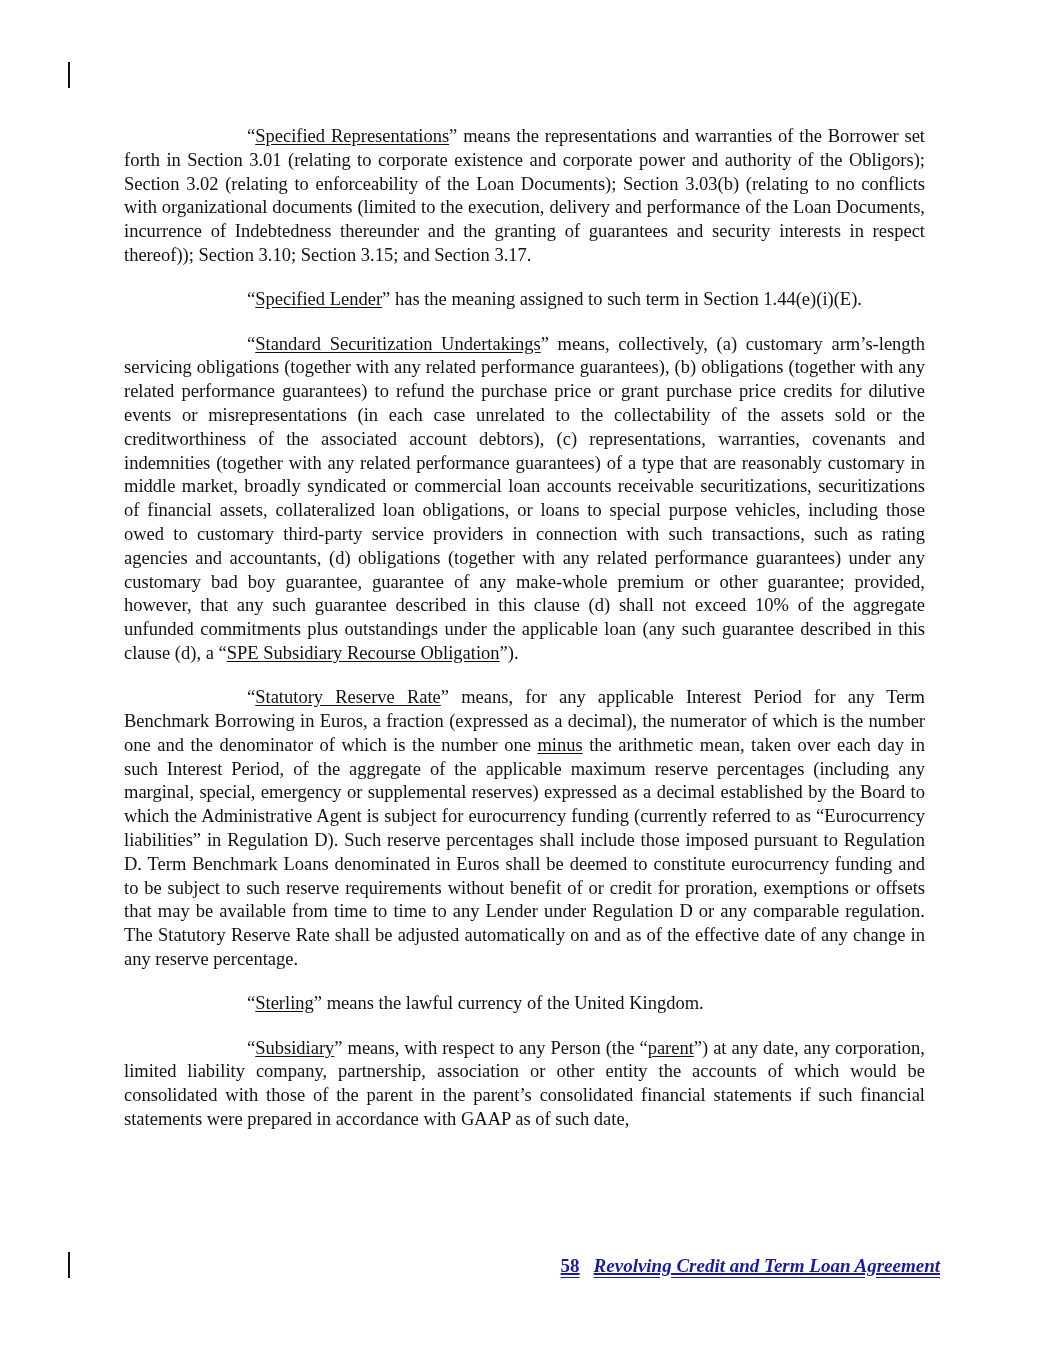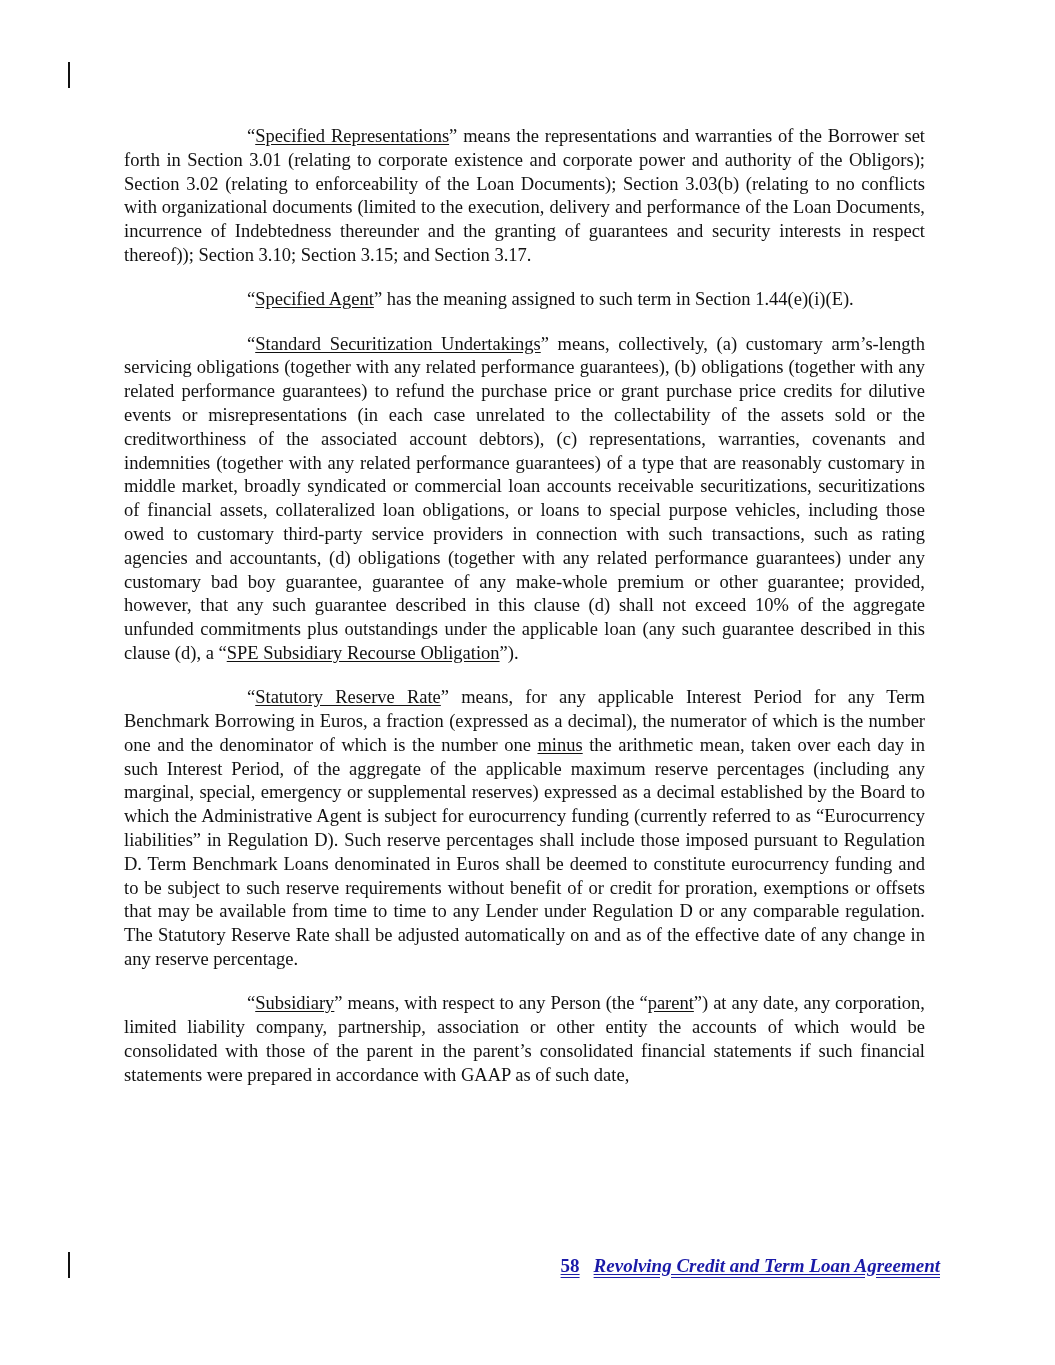--- a/index.html
+++ b/index.html
@@ -6,41 +6,42 @@
   body { width: 1055px; height: 1365px; position: relative; overflow: hidden;
          font-family: "Liberation Serif", "DejaVu Serif", serif; color: #111111; }
   .margin-bar { position: absolute; width: 2px; background: #111111; }
   .bar-top { left: 68px; top: 62px; height: 26px; }
   .bar-bottom { left: 68px; top: 1252px; height: 26px; }
   .page { position: absolute; left: 124px; top: 125px; width: 801px; }
   .para { font-size: 18.5px; line-height: 23.8px; text-align: justify;
           text-indent: 123px; margin: 0 0 20.5px 0; }
   .term { text-decoration: underline; text-underline-offset: 2px; }
   .footer { position: absolute; top: 1255px; right: 115px; font-size: 19px;
-            font-weight: bold; color: #1a1aa8; white-space: nowrap; }
+            font-weight: bold; color: #1a1aa8; white-space: nowrap; text-decoration: underline; }
   .footer span { text-decoration: underline double; text-underline-offset: 2px; }
   .footer .page-num { margin-right: 14px; }
   .footer .doc-title { font-style: italic; }
 </style>
 </head>
 <body>
 
 <div class="margin-bar bar-top"></div>
 <div class="margin-bar bar-bottom"></div>
 
 <div class="page">
 
   <p class="para"><span>“</span><span class="term">Specified Representations</span><span>”</span><span> means the representations and warranties of the Borrower set forth in Section 3.01 (relating to corporate existence and corporate power and authority of the Obligors); Section 3.02 (relating to enforceability of the Loan Documents); Section 3.03(b) (relating to no conflicts with organizational documents (limited to the execution, delivery and performance of the Loan Documents, incurrence of Indebtedness thereunder and the granting of guarantees and security interests in respect thereof)); Section 3.10; Section 3.15; and Section 3.17.</span></p>
 
-  <p class="para"><span>“</span><span class="term">Specified Agent</span><span>”</span><span> has the meaning assigned to such term in Section 1.44(e)(i)(E).</span></p>
+  <p class="para"><span>“</span><span class="term">Specified Lender</span><span>”</span><span> has the meaning assigned to such term in Section 1.44(e)(i)(E).</span></p>
 
   <p class="para"><span>“</span><span class="term">Standard Securitization Undertakings</span><span>”</span><span> means, collectively, (a) customary arm’s-length servicing obligations (together with any related performance guarantees), (b) obligations (together with any related performance guarantees) to refund the purchase price or grant purchase price credits for dilutive events or misrepresentations (in each case unrelated to the collectability of the assets sold or the creditworthiness of the associated account debtors), (c) representations, warranties, covenants and indemnities (together with any related performance guarantees) of a type that are reasonably customary in middle market, broadly syndicated or commercial loan accounts receivable securitizations, securitizations of financial assets, collateralized loan obligations, or loans to special purpose vehicles, including those owed to customary third-party service providers in connection with such transactions, such as rating agencies and accountants, (d) obligations (together with any related performance guarantees) under any customary bad boy guarantee, guarantee of any make-whole premium or other guarantee; provided, however, that any such guarantee described in this clause (d) shall not exceed 10% of the aggregate unfunded commitments plus outstandings under the applicable loan (any such guarantee described in this clause (d), a “</span><span class="term">SPE Subsidiary Recourse Obligation</span><span>”).</span></p>
 
   <p class="para"><span>“</span><span class="term">Statutory Reserve Rate</span><span>”</span><span> means, for any applicable Interest Period for any Term Benchmark Borrowing in Euros, a fraction (expressed as a decimal), the numerator of which is the number one and the denominator of which is the number one </span><span class="term">minus</span><span> the arithmetic mean, taken over each day in such Interest Period, of the aggregate of the applicable maximum reserve percentages (including any marginal, special, emergency or supplemental reserves) expressed as a decimal established by the Board to which the Administrative Agent is subject for eurocurrency funding (currently referred to as “Eurocurrency liabilities” in Regulation D).  Such reserve percentages shall include those imposed pursuant to Regulation D.  Term Benchmark Loans denominated in Euros shall be deemed to constitute eurocurrency funding and to be subject to such reserve requirements without benefit of or credit for proration, exemptions or offsets that may be available from time to time to any Lender under Regulation D or any comparable regulation.  The Statutory Reserve Rate shall be adjusted automatically on and as of the effective date of any change in any reserve percentage.</span></p>
 
+  <p class="para"><span>“</span><span class="term">Sterling</span><span>”</span><span> means the lawful currency of the United Kingdom.</span></p>
 
   <p class="para"><span>“</span><span class="term">Subsidiary</span><span>”</span><span> means, with respect to any Person (the “</span><span class="term">parent</span><span>”) at any date, any corporation, limited liability company, partnership, association or other entity the accounts of which would be consolidated with those of the parent in the parent’s consolidated financial statements if such financial statements were prepared in accordance with GAAP as of such date,</span></p>
 
 </div>
 
 <div class="footer" style="color: rgb(26, 26, 168);">
   <span class="page-num">58</span><span class="doc-title">Revolving Credit and Term Loan Agreement</span>
 </div>
 
 </body></html>

